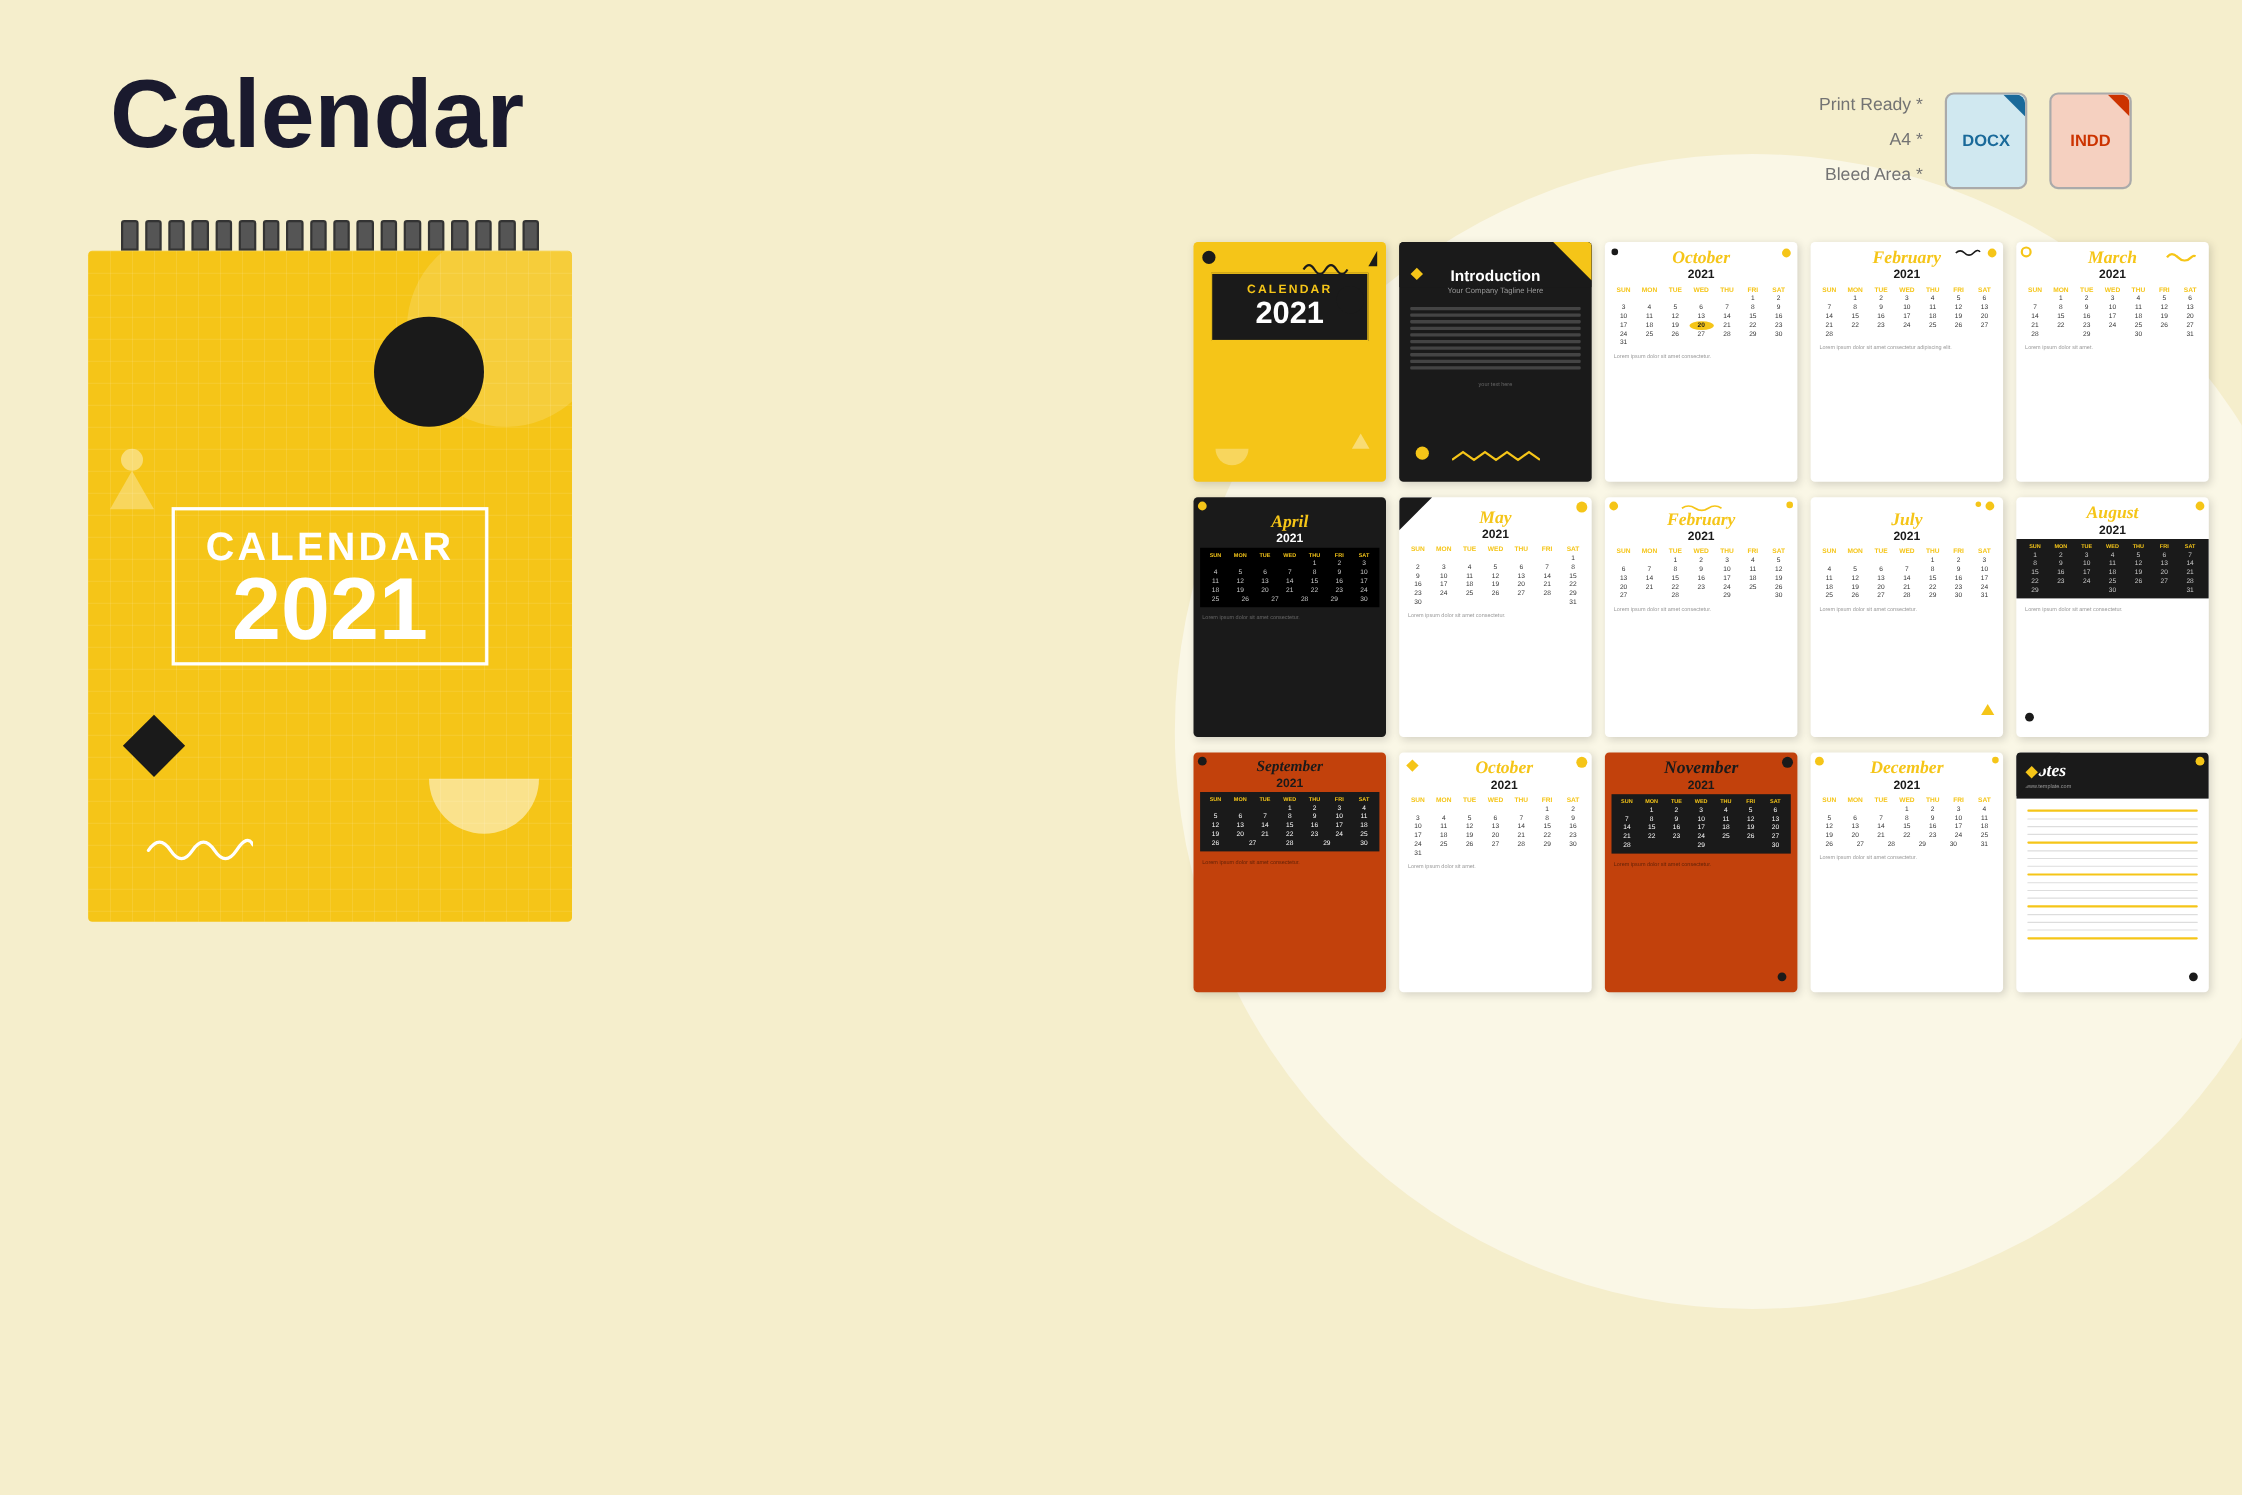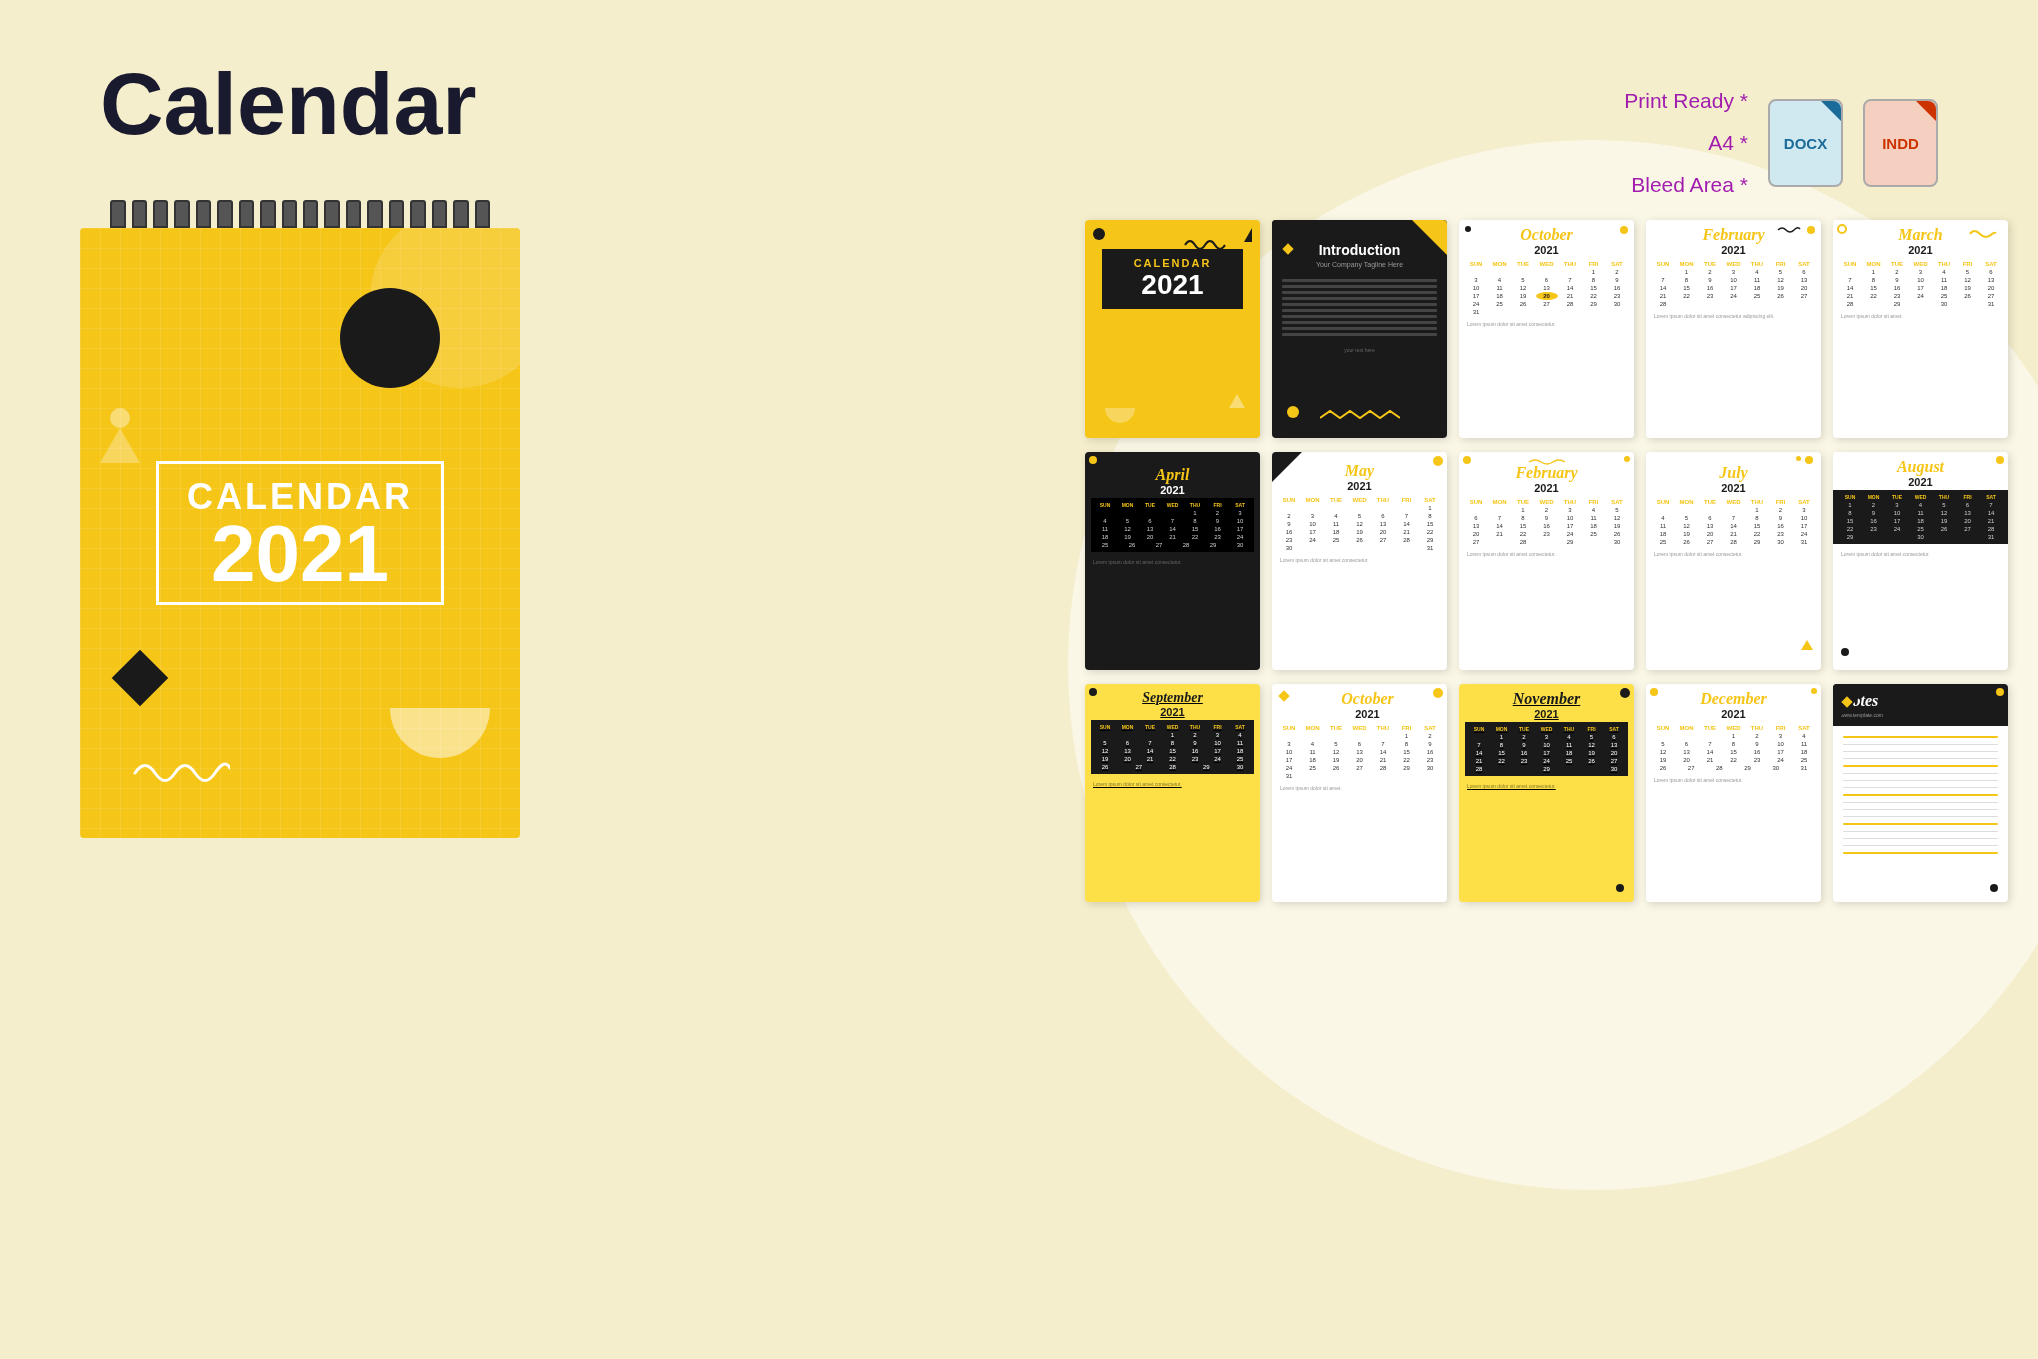--- a/index.html
+++ b/index.html
@@ -281,22 +281,21 @@
     .page-dark {
       background: #1a1a1a;
     }
     .page-dark .month-name { color: #f5c518; }
     .page-dark .month-year { color: white; }
     .page-dark .cal-cell { color: #ccc; }
     .page-dark .cal-cell.header { color: #f5c518; }
 
     
     .page-yellow {
-      background: #fde047;
-      text-decoration: underline;
+      background: #c2410c;
     }
     .page-yellow .month-name { color: #1a1a1a; }
     .page-yellow .month-year { color: #1a1a1a; }
     .page-yellow .cal-cell { color: #1a1a1a; }
     .page-yellow .cal-cell { color: white; }
 
     
     .page-notes {
       background: white;
     }
@@ -342,21 +341,21 @@
 
 <div class="bg-circle"></div>
 
 <div class="title-area">
   <div style="display:flex;align-items:baseline;gap:10px;">
     <span style="font-size:88px;font-weight:900;color:#1a1a2e;font-family:'Arial Black',Arial,sans-serif;line-height:1;">Calendar</span>
   </div>
 </div>
 
 <div class="badges-area">
-  <div style="text-align:right;font-size:21px;color:#a21caf;line-height:2;">
+  <div style="text-align:right;font-size:16px;color:#737373;line-height:2;">
     <div><span>Print Ready *</span></div>
     <div><span>A4 *</span></div>
     <div><span>Bleed Area *</span></div>
   </div>
   <div style="width:75px;height:88px;background:#d0e8f0;border-radius:8px;display:flex;flex-direction:column;align-items:center;justify-content:center;border:2px solid #aaa;font-size:15px;font-weight:bold;color:#1a6a9a;position:relative;">
     <div style="position:absolute;top:0;right:0;width:20px;height:20px;background:#1a6a9a;clip-path:polygon(0 0,100% 100%,100% 0);border-radius:0 8px 0 0;"></div>
     <span>DOCX</span>
   </div>
   <div style="width:75px;height:88px;background:#f5d0c0;border-radius:8px;display:flex;flex-direction:column;align-items:center;justify-content:center;border:2px solid #aaa;font-size:15px;font-weight:bold;color:#cc3300;position:relative;">
     <div style="position:absolute;top:0;right:0;width:20px;height:20px;background:#cc3300;clip-path:polygon(0 0,100% 100%,100% 0);border-radius:0 8px 0 0;"></div>

